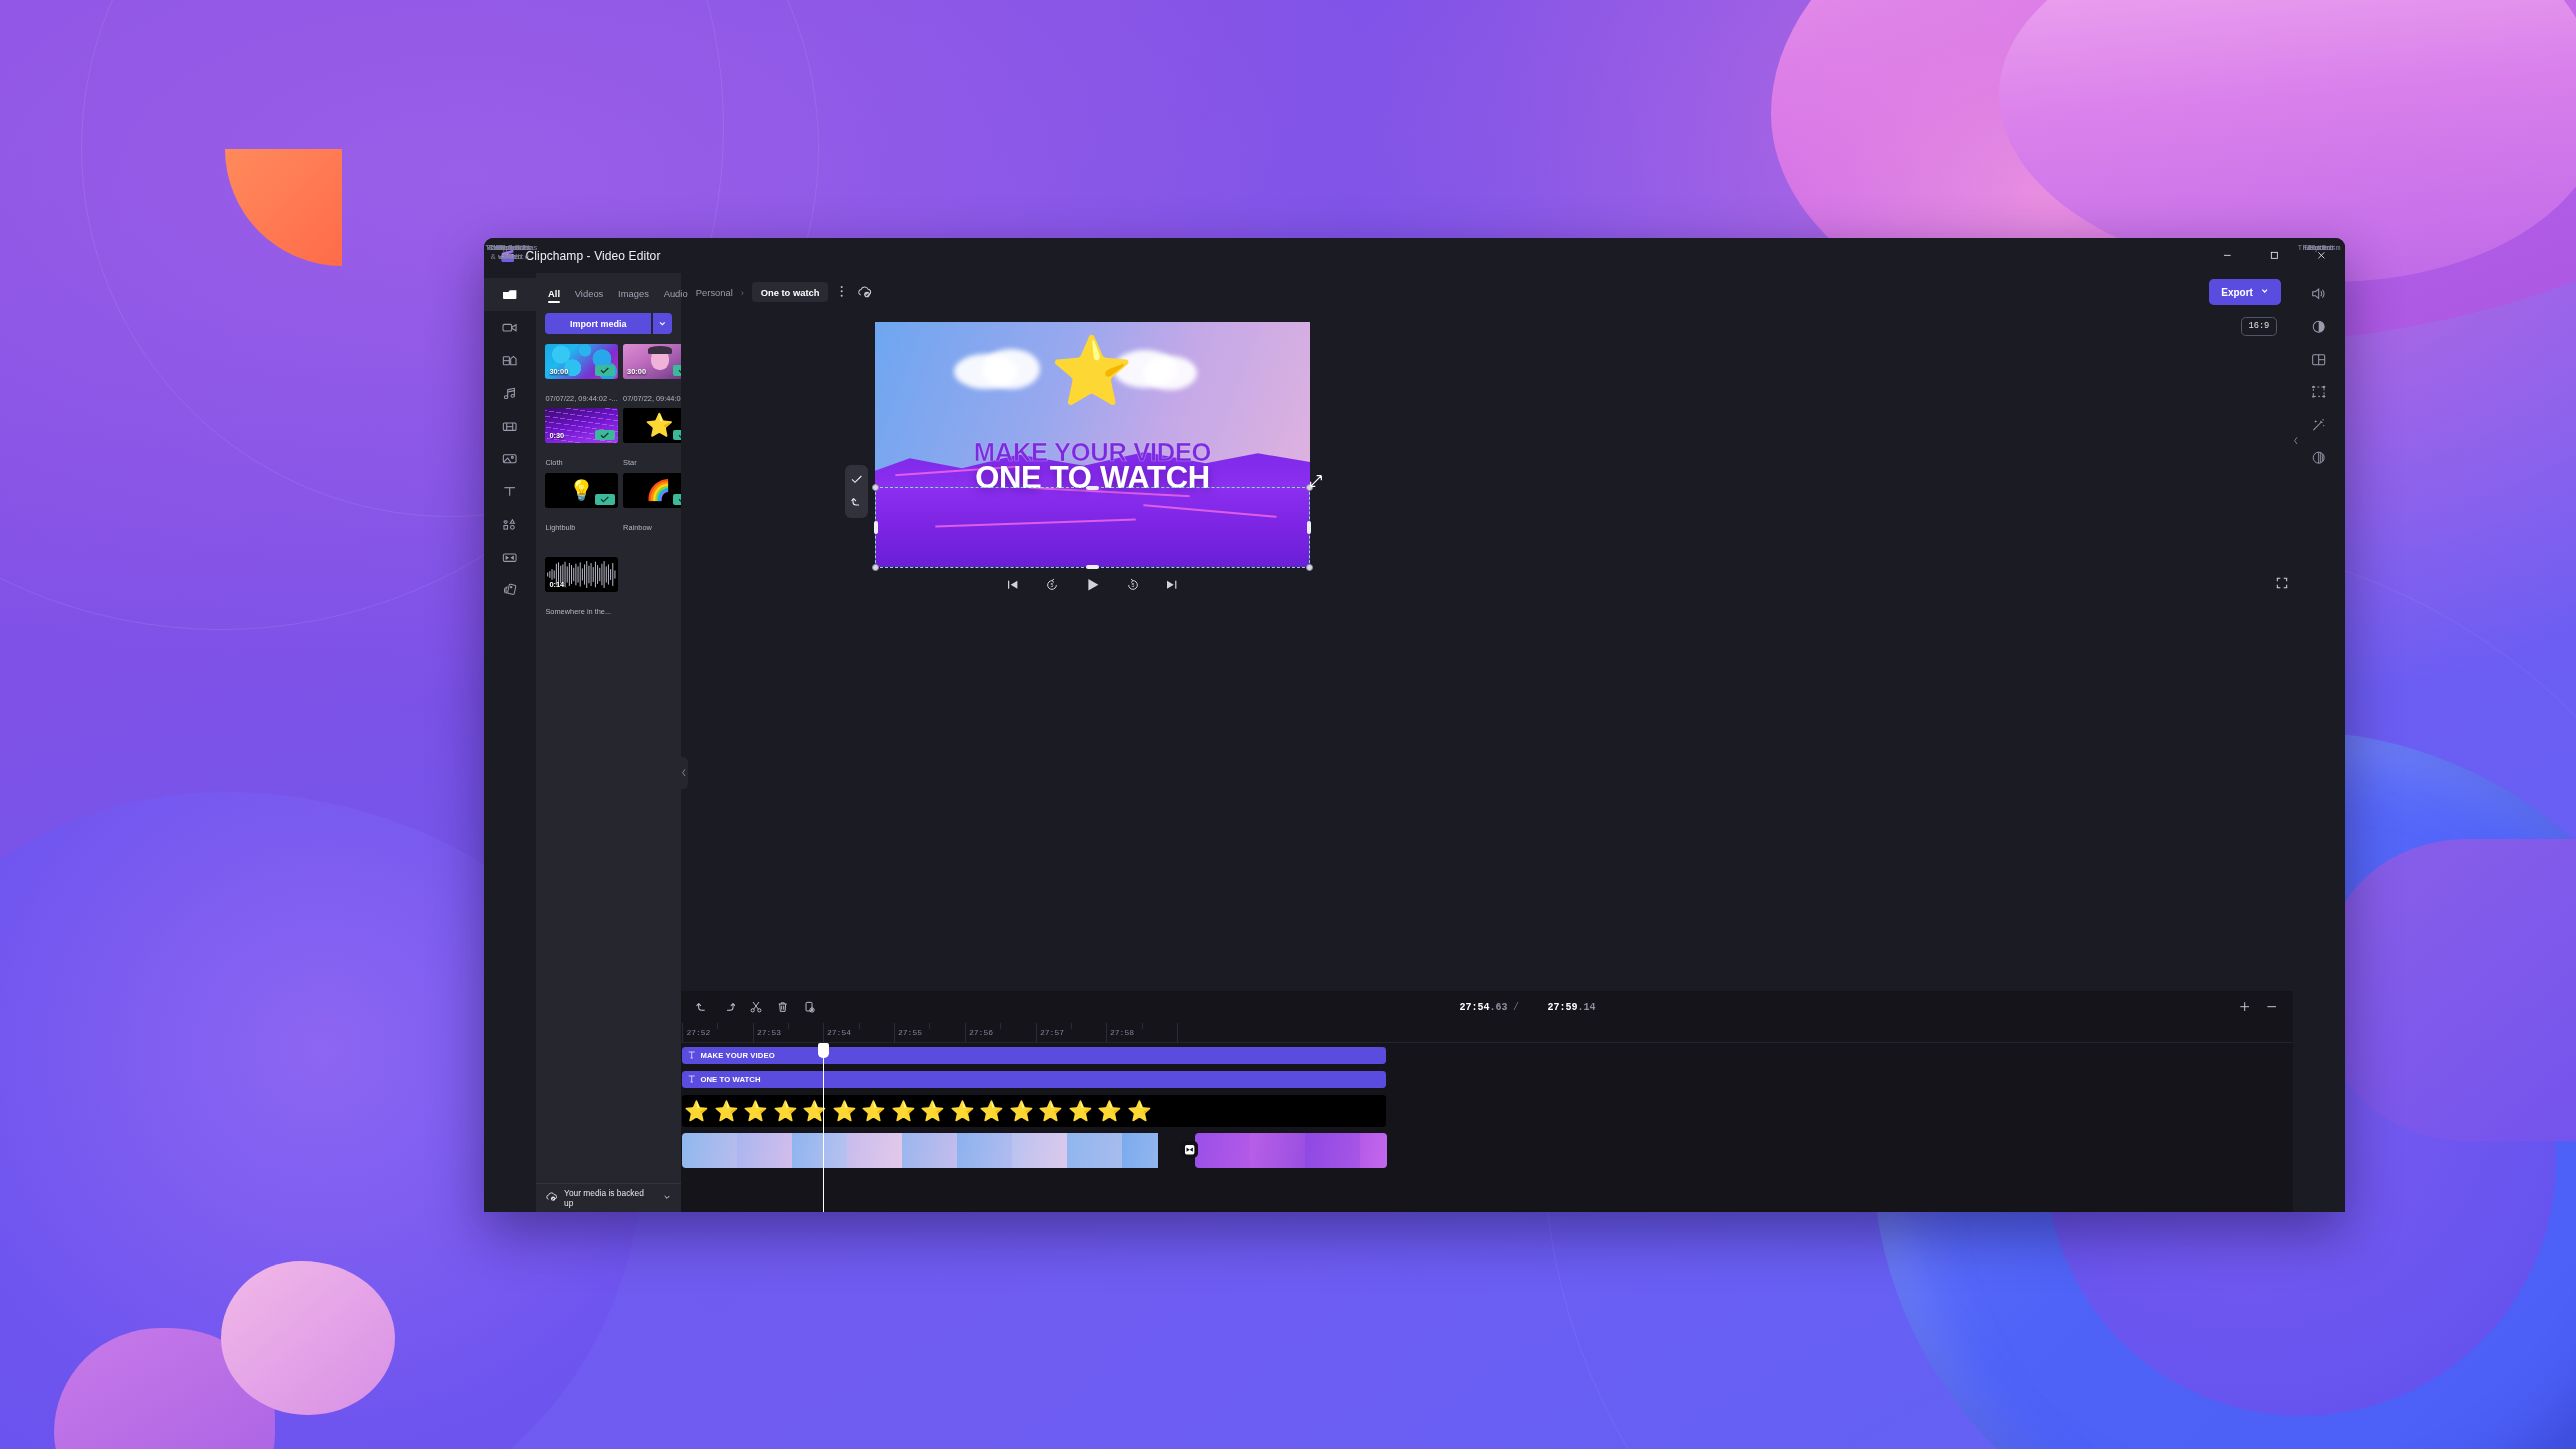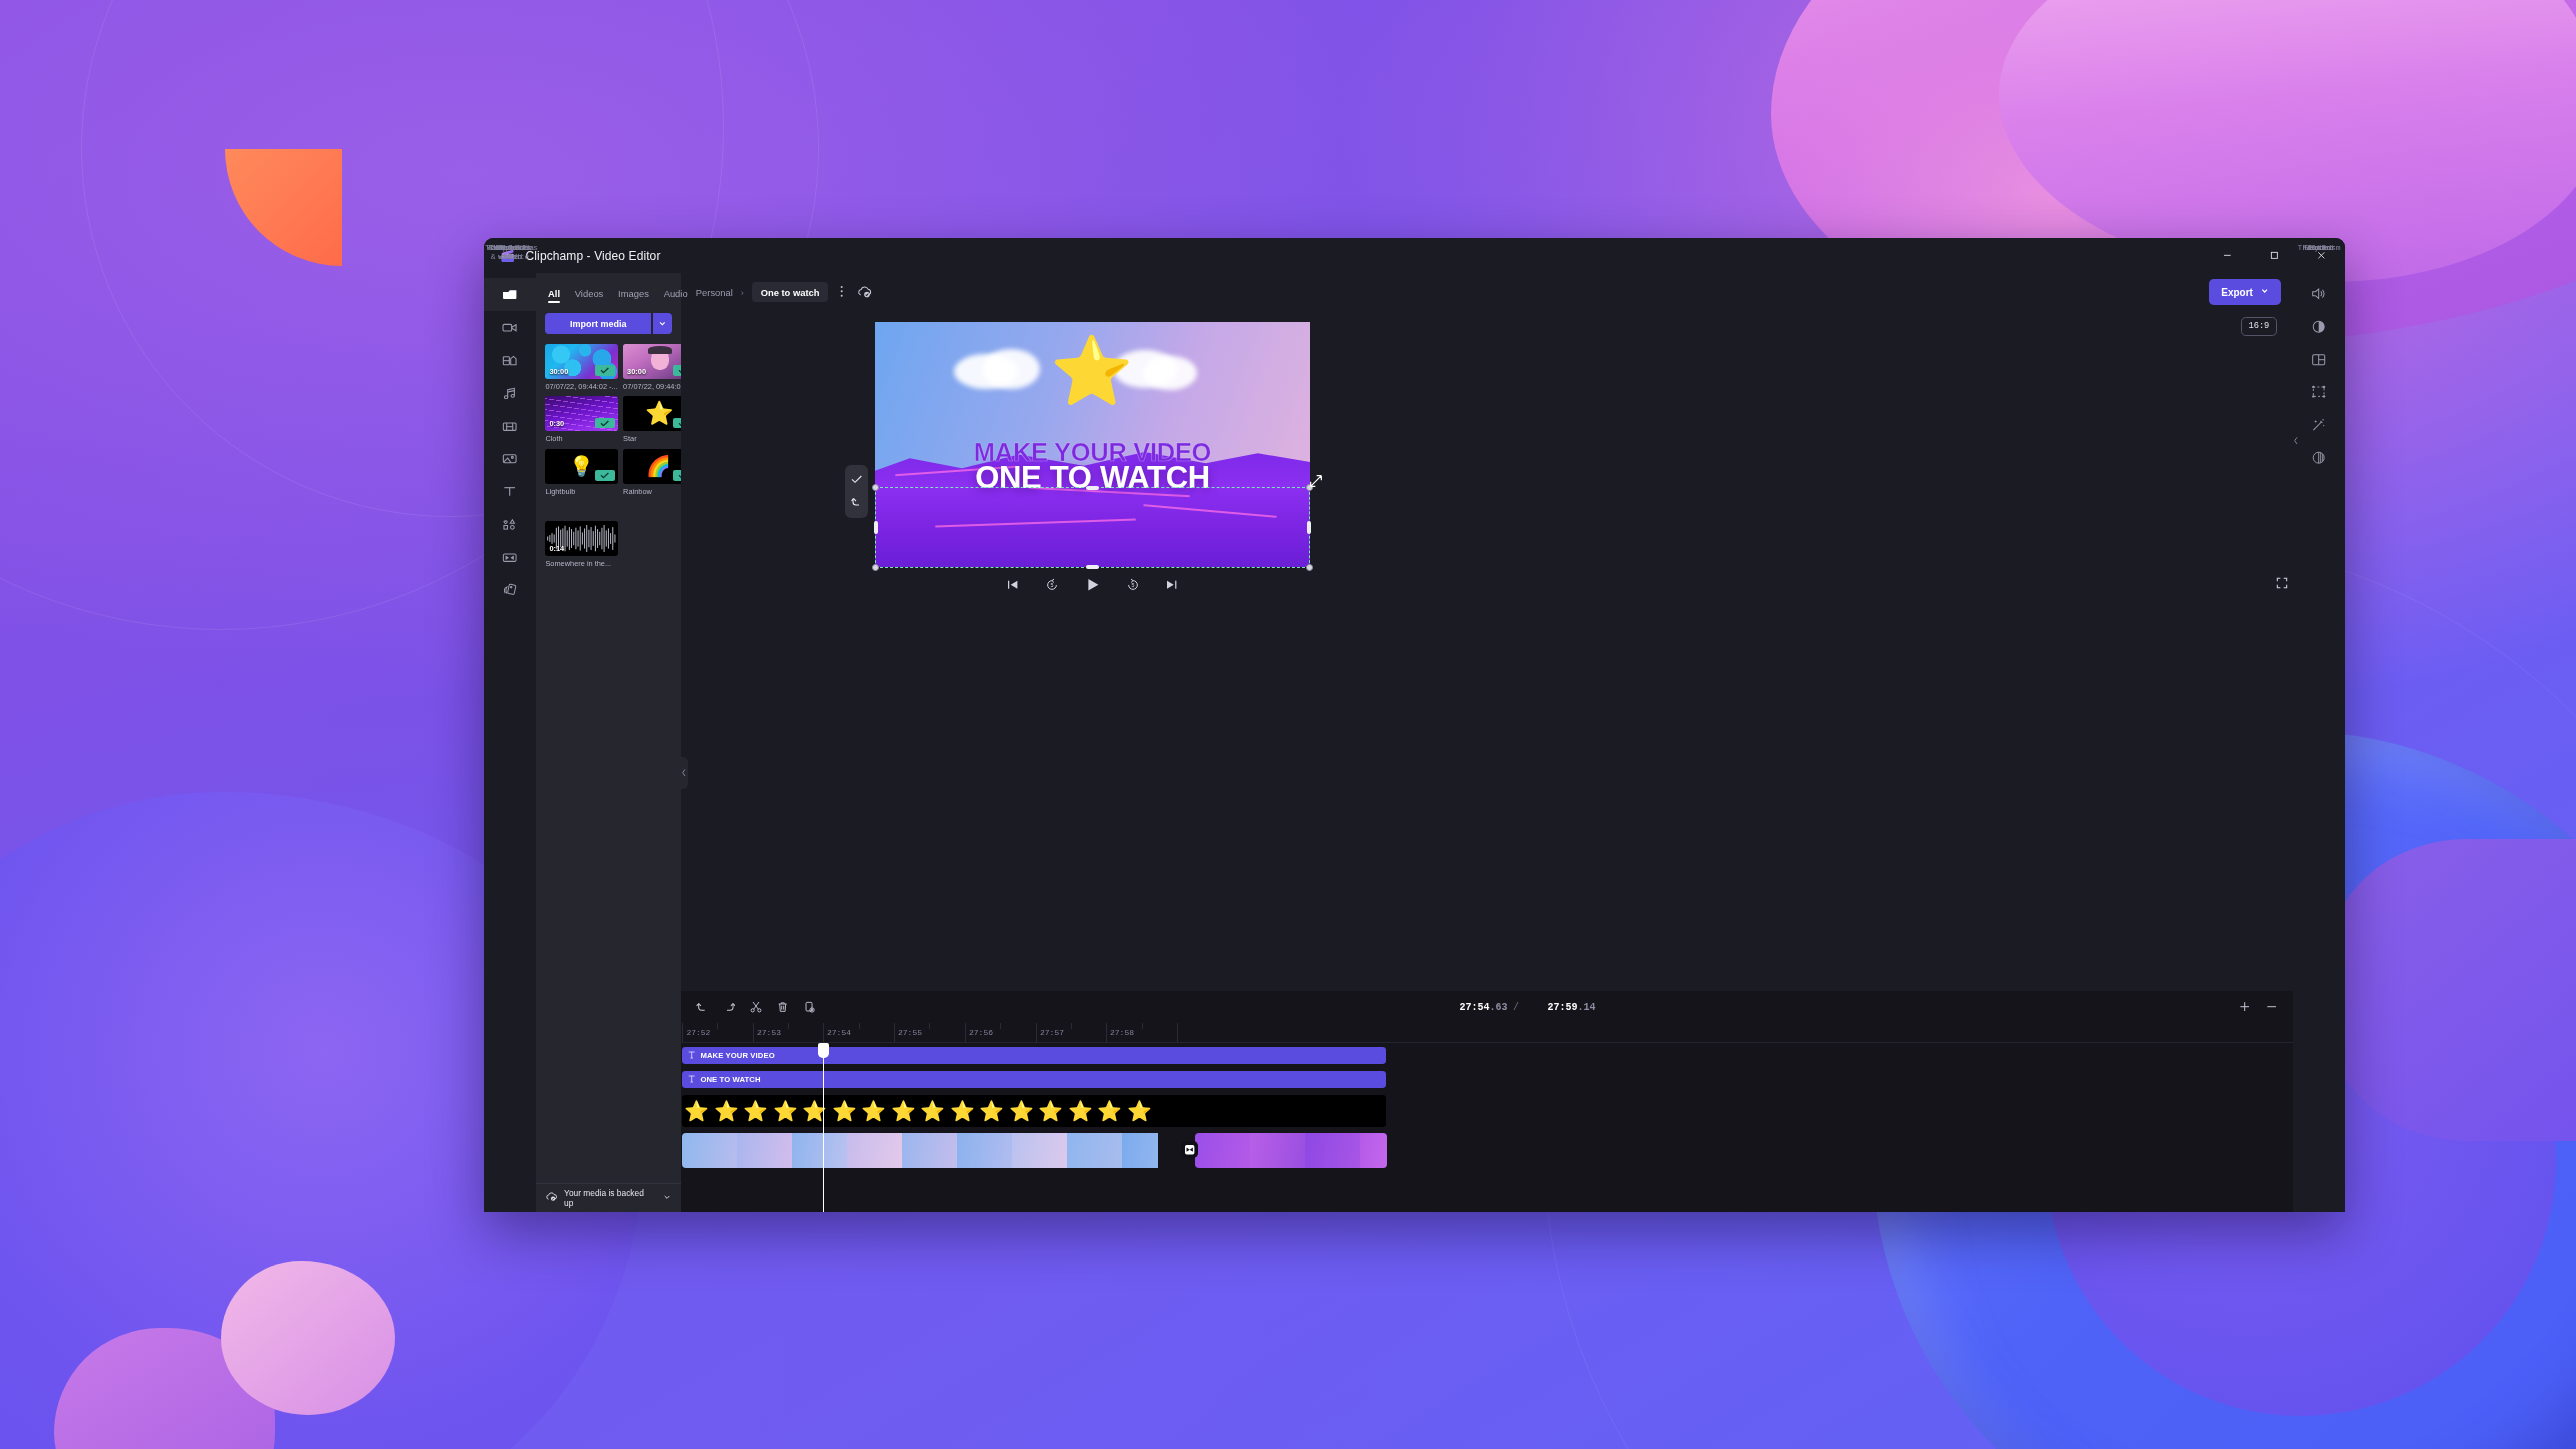--- a/index.html
+++ b/index.html
@@ -169,21 +169,21 @@
   }
   #import-caret {
     width: 19px; height: 21.5px; background: #5b4ce0; color:#fff;
     border-radius: 0 4px 4px 0; display:flex; align-items:center; justify-content:center;
   }
   #media-grid {
     display: grid; grid-template-columns: 1fr 1fr; gap: 5.4px 5.4px;
     padding: 9.4px 9.4px 0 9.4px; align-content: start;
     flex: 1; overflow: hidden;
   }
-  .mcell { display: flex; flex-direction: column; gap: 3px; }
+  .mcell { display: flex; flex-direction: column; gap: 15px; }
   .mthumb {
     width: 100%; height: 35px; border-radius: 2.7px; position: relative;
     overflow: hidden; background:#000;
   }
   .mdur {
     position: absolute; left: 4px; bottom: 2.7px;
     color:#fff; font-size: 7.4px; font-weight: 700;
     text-shadow: 0 0.7px 2px rgba(0,0,0,.85);
   }
   .mcheck {

